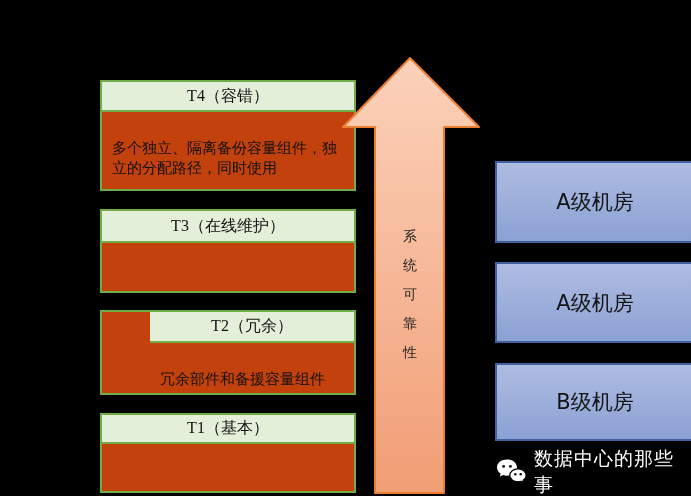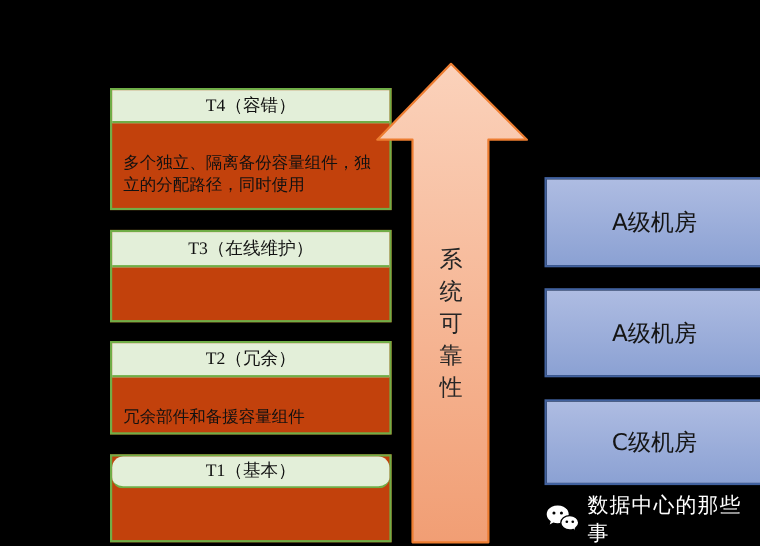--- a/index.html
+++ b/index.html
@@ -16,28 +16,28 @@
     background:#e3efd9;border-bottom:2px solid #70ad47;
     display:flex;align-items:center;justify-content:center;
     font-family:"Liberation Serif","DejaVu Serif",serif;
     font-size:16px;color:#111;flex:0 0 auto;
   }
   .tier-body{
     flex:1;padding:6px 6px 0 10px;font-size:15px;line-height:20px;color:#111;
   }
   #t4{top:80px;height:111px;}  #t4 .tier-header{height:28px;}
   #t3{top:209px;height:84px;}  #t3 .tier-header{height:30px;}
-  #t2{top:310px;height:85px;}  #t2 .tier-header{height:29px;}
-  #t1{top:413px;height:80px;}  #t1 .tier-header{height:27px;border-radius:10px;}
+  #t2{top:310px;height:85px;padding-left:48px;}  #t2 .tier-header{height:29px;}
+  #t1{top:413px;height:80px;}  #t1 .tier-header{height:27px;}
 
   
   .arrow-svg{position:absolute;left:0;top:0;}
   .arrow-label{
     position:absolute;left:399px;top:222px;width:22px;
-    font-size:21px;line-height:29px;word-break:break-all;text-align:center;
+    font-size:14px;line-height:29px;word-break:break-all;text-align:center;
     color:#262626;font-family:"Liberation Serif","DejaVu Serif",serif;
   }
 
   
   .room-card{
     position:absolute;left:495px;right:-4px;box-sizing:border-box;
     border:2px solid #41619e;
     background:linear-gradient(#aebce2,#8ba1d3);
     display:flex;align-items:center;justify-content:center;
     font-size:21px;color:#141414;
@@ -84,21 +84,21 @@
   </svg>
   <div class="arrow-label">系统可靠性</div>
 
   <div class="room-card" id="roomA">
     <span>A级机房</span>
   </div>
   <div class="room-card" id="roomB">
     <span>A级机房</span>
   </div>
   <div class="room-card" id="roomC">
-    <span>C级机房</span>
+    <span>B级机房</span>
   </div>
 
   <div class="watermark">
     <span style="display:inline-flex;">
       <svg width="31" height="29" viewBox="0 0 31 29" aria-hidden="true">
 
         <path d="M11 1.5 C5.2 1.5 1 5 1 9.5 c0 2.6 1.5 4.8 3.7 6.3 l-0.9 3 3.2-1.7 c1.2 0.4 2.6 0.6 4 0.6 5.8 0 10-3.5 10-8.1 C21 5 16.8 1.5 11 1.5 Z" fill="#ffffff"></path>
         <circle cx="7.6" cy="8.4" r="1.4" fill="#000000"></circle>
         <circle cx="14.4" cy="8.4" r="1.4" fill="#000000"></circle>
 

